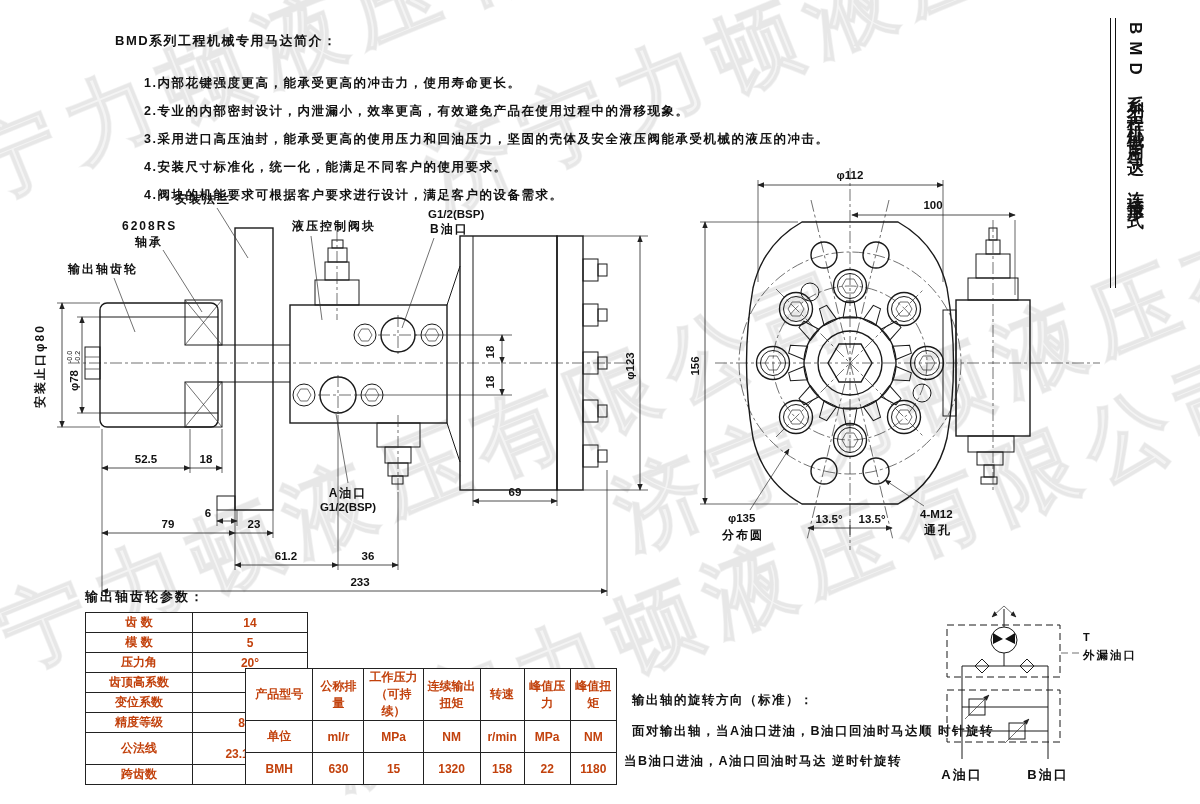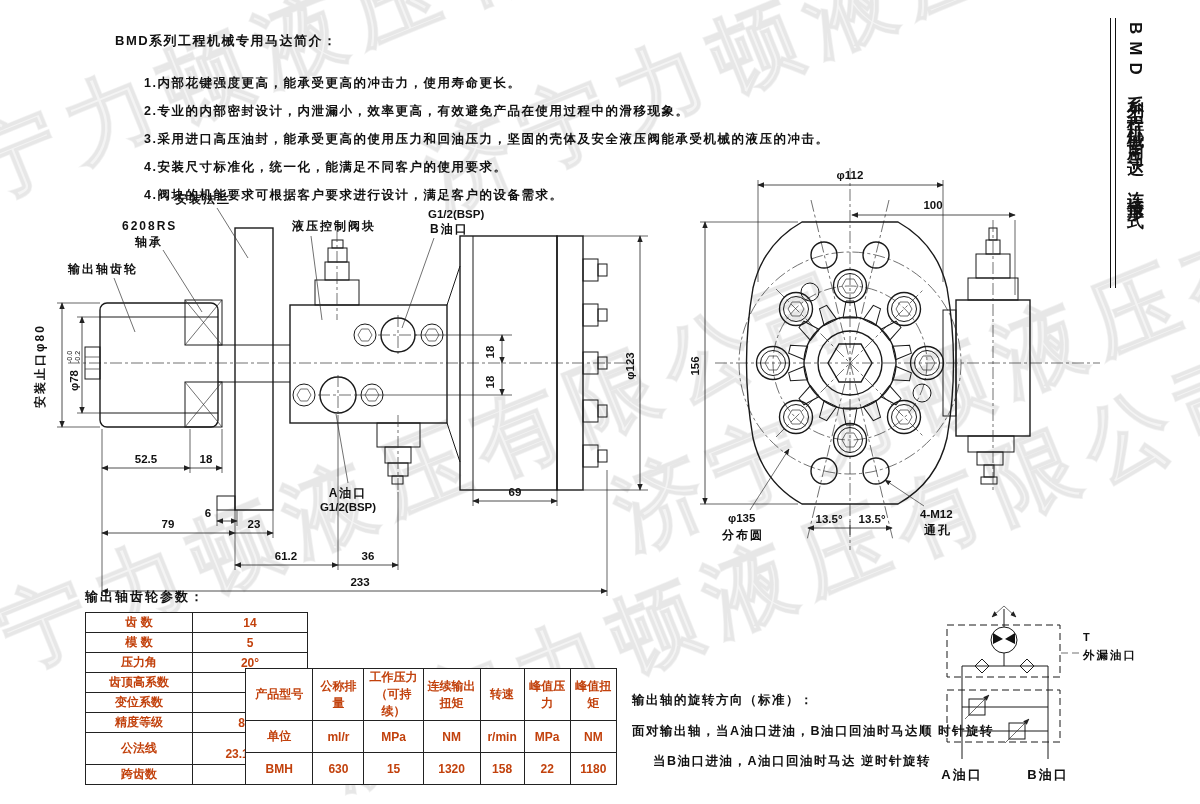--- a/index.html
+++ b/index.html
@@ -444,21 +444,21 @@
     <td>1320</td>
     <td>158</td>
     <td>22</td>
     <td>1180</td>
   </tr>
 </tbody>
   </table>
 
 <div class="abs rot-line" style="left:632px;top:692px;">输出轴的旋转方向（标准）：</div>
 <div class="abs rot-line" style="left:632px;top:723px;">面对输出轴，当A油口进油，B油口回油时马达顺 时针旋转</div>
-<div class="abs rot-line" style="left:653px;top:753px;">当B油口进油，A油口回油时马达 逆时针旋转</div>
+<div class="abs rot-line" style="left:624px;top:753px;">当B油口进油，A油口回油时马达 逆时针旋转</div>
 
 <svg class="abs" style="left:935px;top:595px;" width="265" height="205" viewBox="0 0 265 205">
   <rect class="ol2 dash" x="12" y="30" width="113" height="52"></rect>
   <rect class="ol2 dash" x="12" y="95" width="113" height="52"></rect>
 
   <g>
     <circle class="ol2" cx="69" cy="45" r="13"></circle>
     <polygon points="58,38 68,44 58,49" fill="#111"></polygon>
     <polygon points="80,38 70,44 80,49" fill="#111"></polygon>
     <line class="ol2" x1="69" y1="14" x2="69" y2="32"></line>

